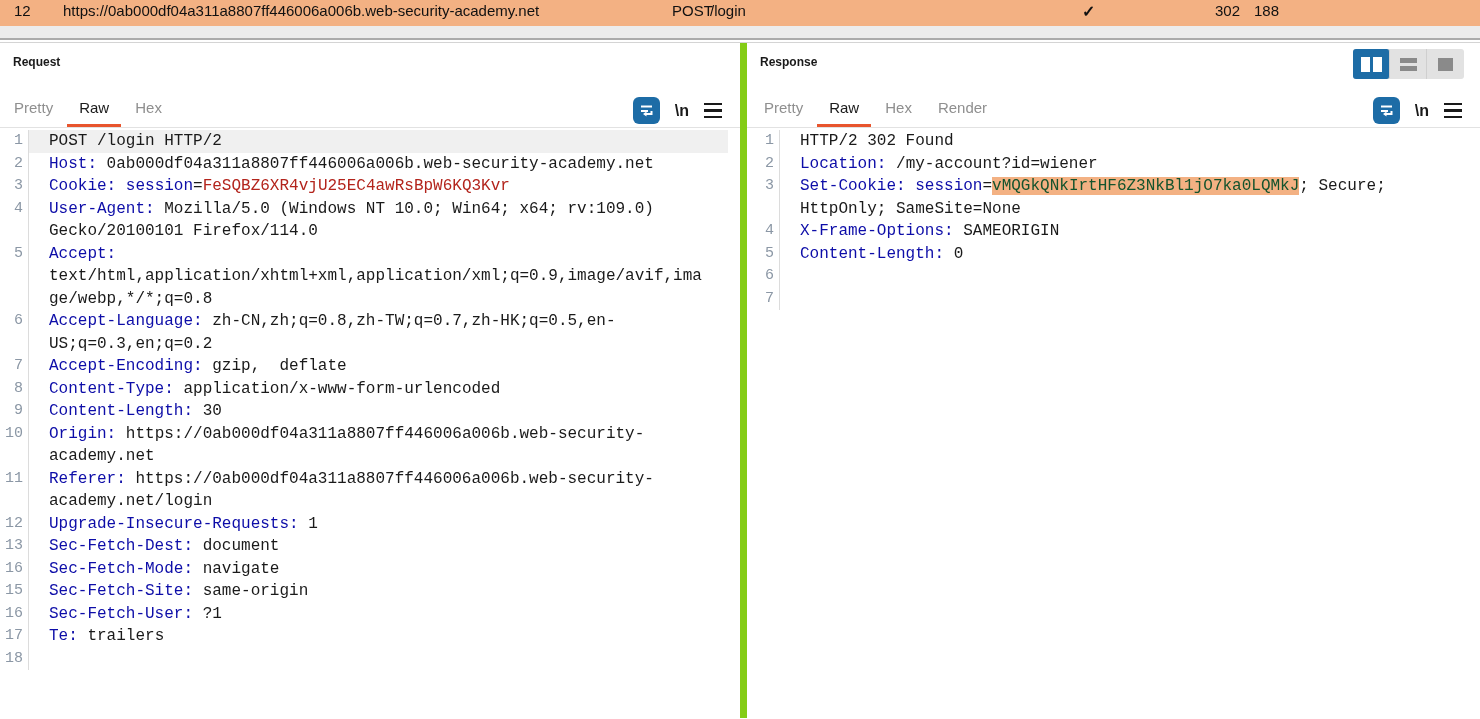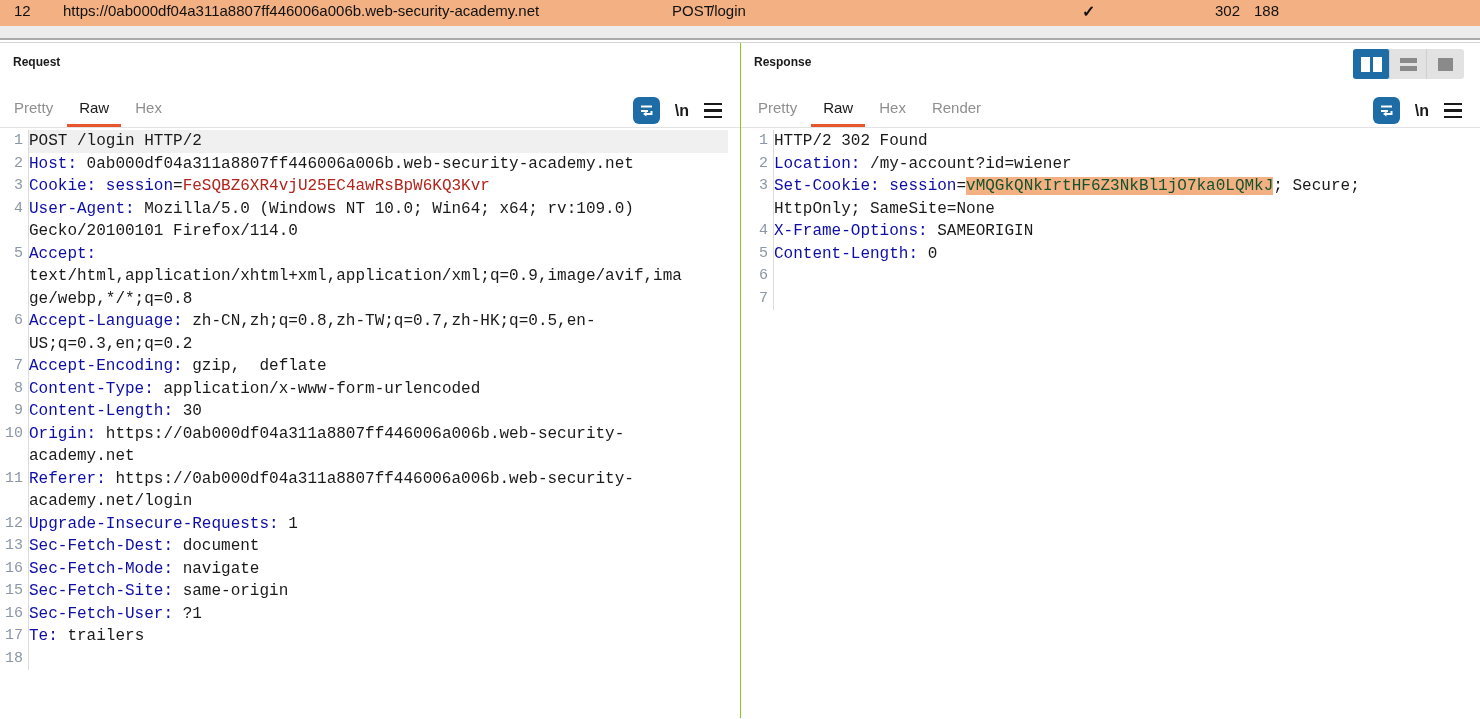--- a/index.html
+++ b/index.html
@@ -17,21 +17,21 @@
   .cell-tick   { left:1082px; font-weight:bold; font-size:16px; }
   .cell-status { left:1215px; }
   .cell-length { left:1254px; }
   .empty-row { width:100%; height:14px; background:#ececec; border-bottom:2px solid #ababab; }
   .splitter-gap { width:100%; height:3px; background:#fff; border-bottom:1px solid #d4d4d4; }
 
   
   .main { display:flex; width:100%; height:675px; }
   .panel { position:relative; height:100%; }
   .panel.request  { width:740px; }
-  .panel.response { width:740px; border-left:1px solid #84cc16; }
+  .panel.response { width:740px; border-left:7px solid #84cc16; }
 
   .panel-header { position:relative; height:84px; }
   .panel-title { position:absolute; left:13px; top:12px; font-size:12px; font-weight:bold; color:#1a1a1a; }
 
   .tab-row { position:absolute; left:0; bottom:0; width:100%; height:32px; }
   .tabs { position:absolute; left:2px; bottom:0; display:flex; }
   .response .tabs { left:5px; }
   .tab { padding:6px 12px 8px 12px; margin-right:2px; font-size:15px; color:#8f8f8f; cursor:pointer; border-bottom:3px solid transparent; }
   .tab.active { color:#1a1a1a; border-bottom:3px solid #e8552d; }
 
@@ -54,21 +54,21 @@
   .lb-row { width:17px; height:5px; background:#8a8a8a; }
   .lb-single { width:15px; height:13px; background:#8a8a8a; }
 
   
   .editor { border-top:1px solid #e2e2e2; padding-top:2px;
             font-family:"Liberation Mono", monospace; font-size:16px; line-height:22.5px; }
   .code-line { display:flex; min-height:22.5px; }
   .gutter { width:29px; flex:0 0 29px; text-align:right; padding-right:5px; color:#8b97a5;
             border-right:1px solid #dcdcdc; font-size:15px; }
   .response .gutter { width:33px; flex:0 0 33px; }
-  .line-body { flex:1; margin-right:12px; padding-left:0; }
+  .line-body { flex:1; margin-right:12px; padding-left:20px; }
   .line-body.selected { background:#f0f0f0; }
   .code-text { width:68ch; max-width:100%; white-space:pre-wrap; overflow-wrap:break-word; color:#1a1a1a; }
   .c-text  { color:#1a1a1a; }
   .c-name  { color:#0d0da8; }
   .c-value { color:#b3241c; }
   .c-hl    { color:#14532d; background:#f3b183; }
 </style>
 </head>
 <body>
 

